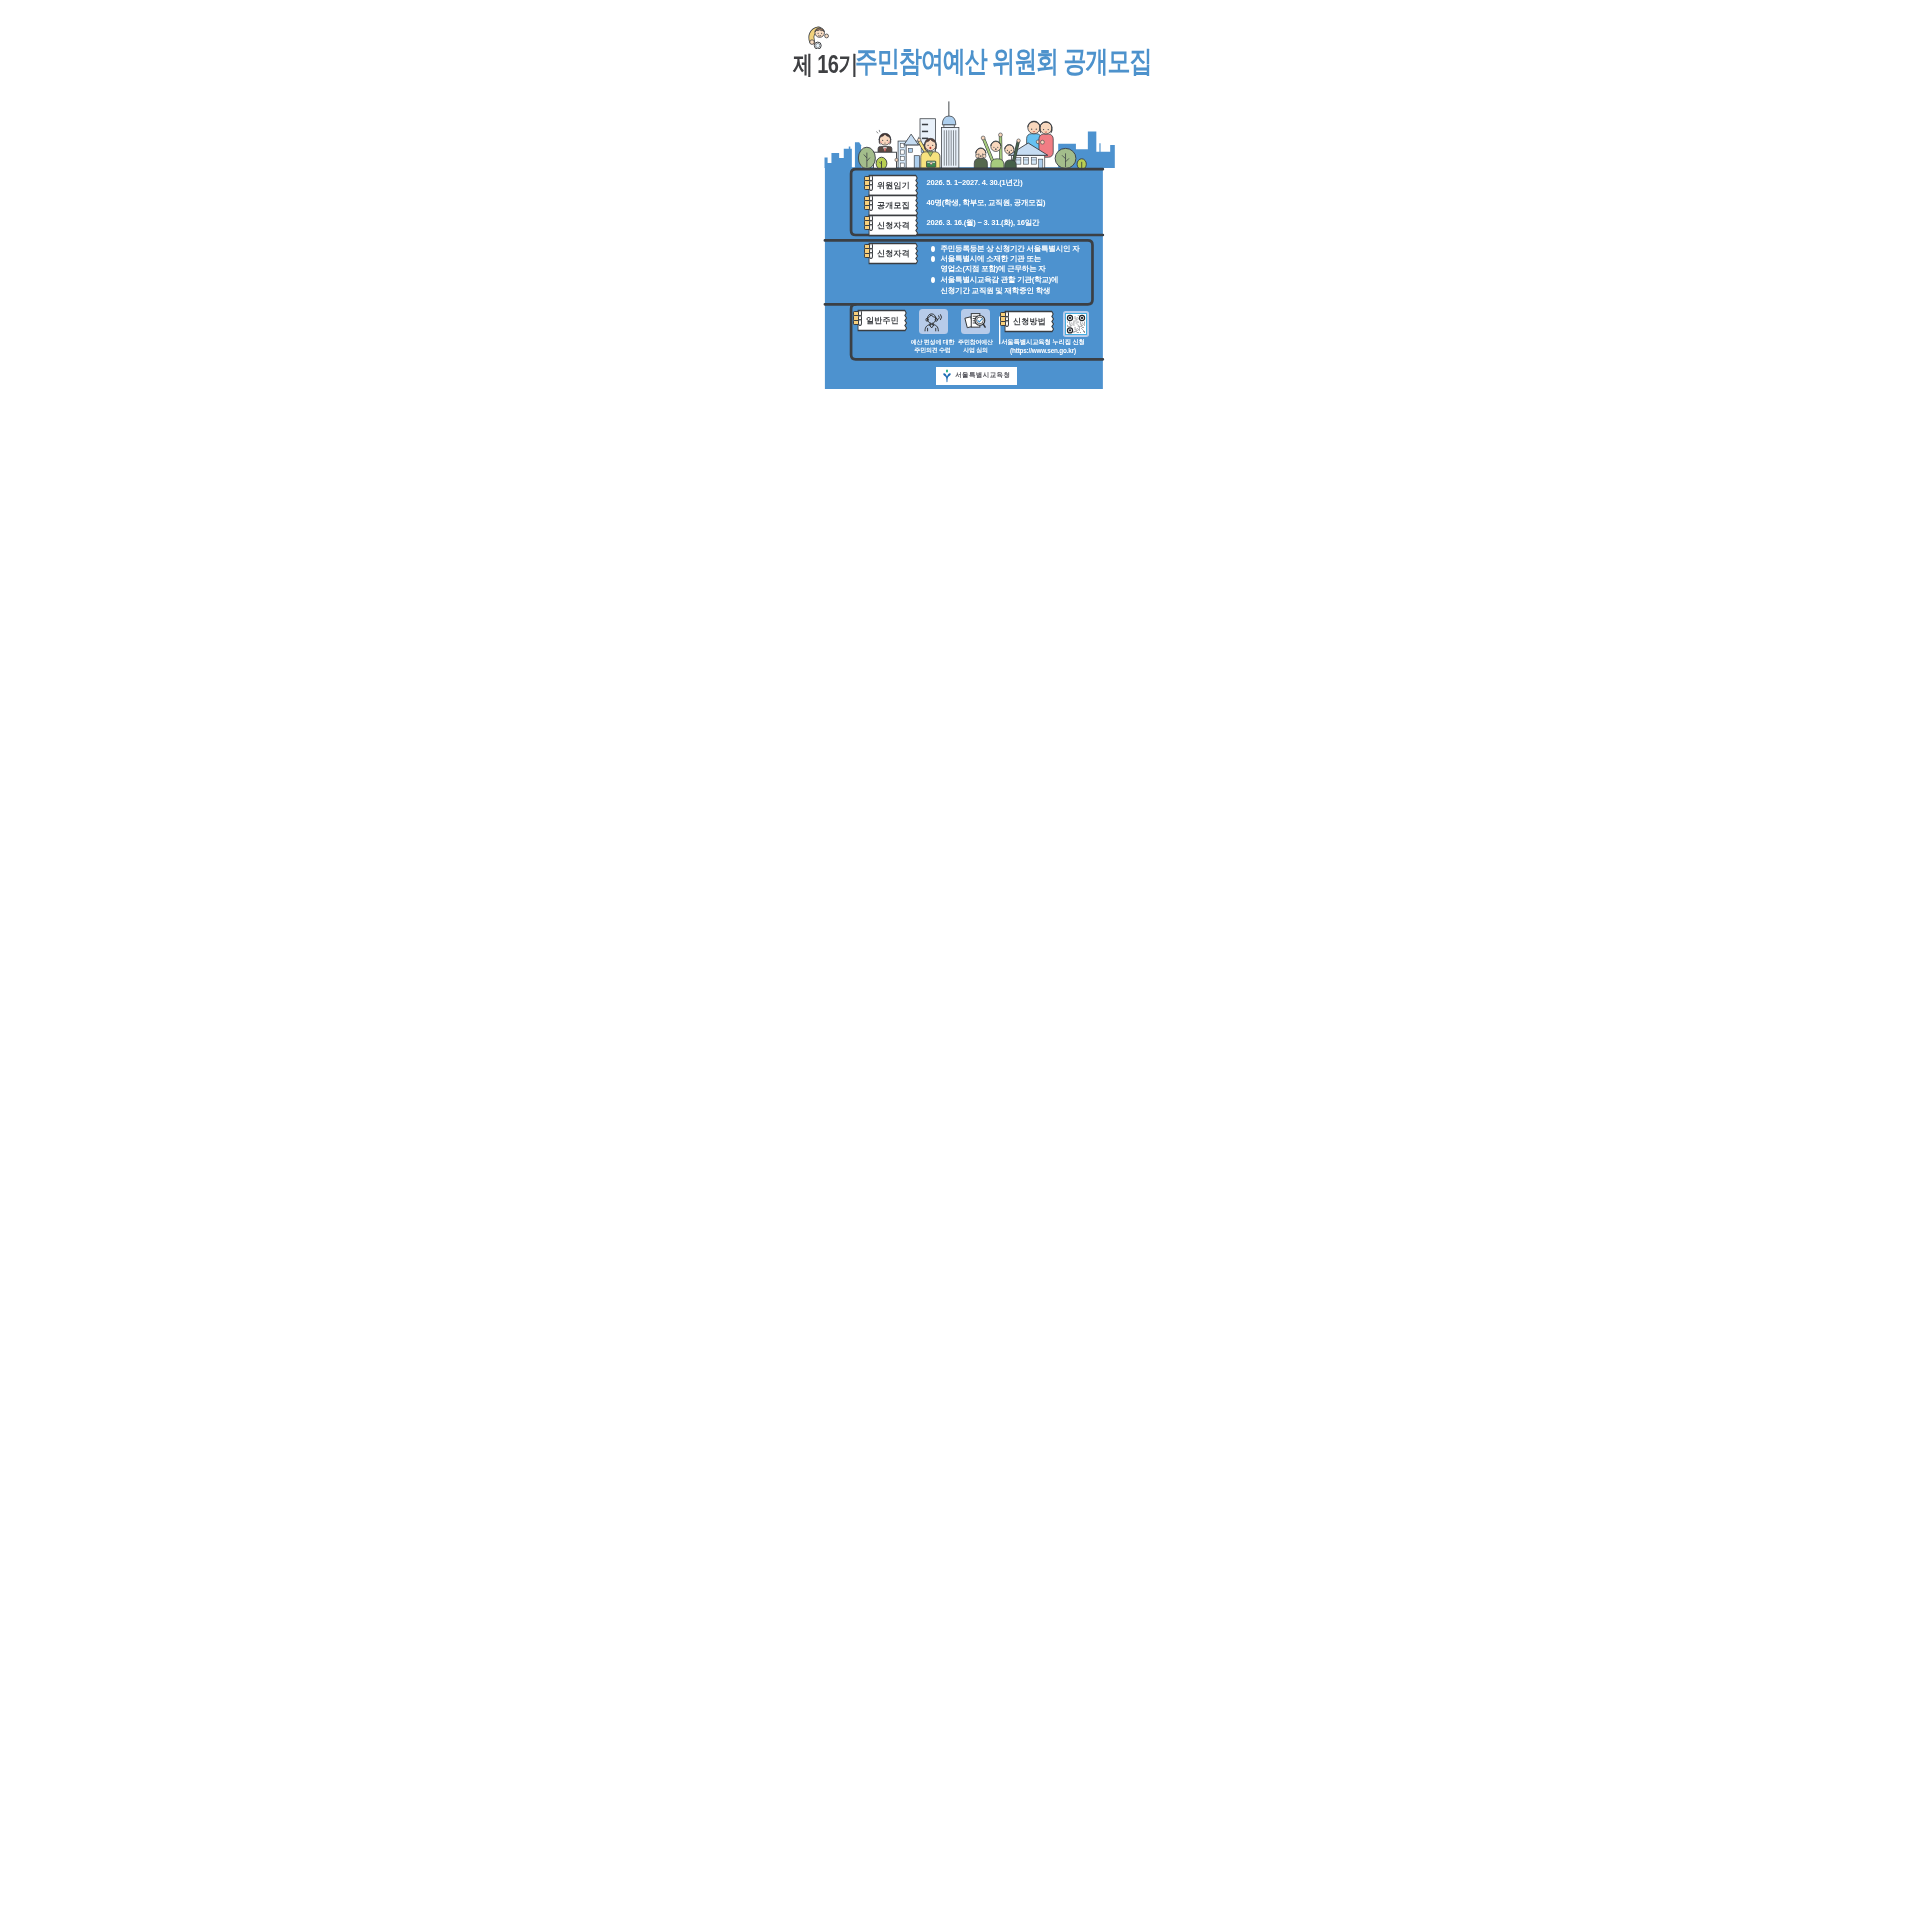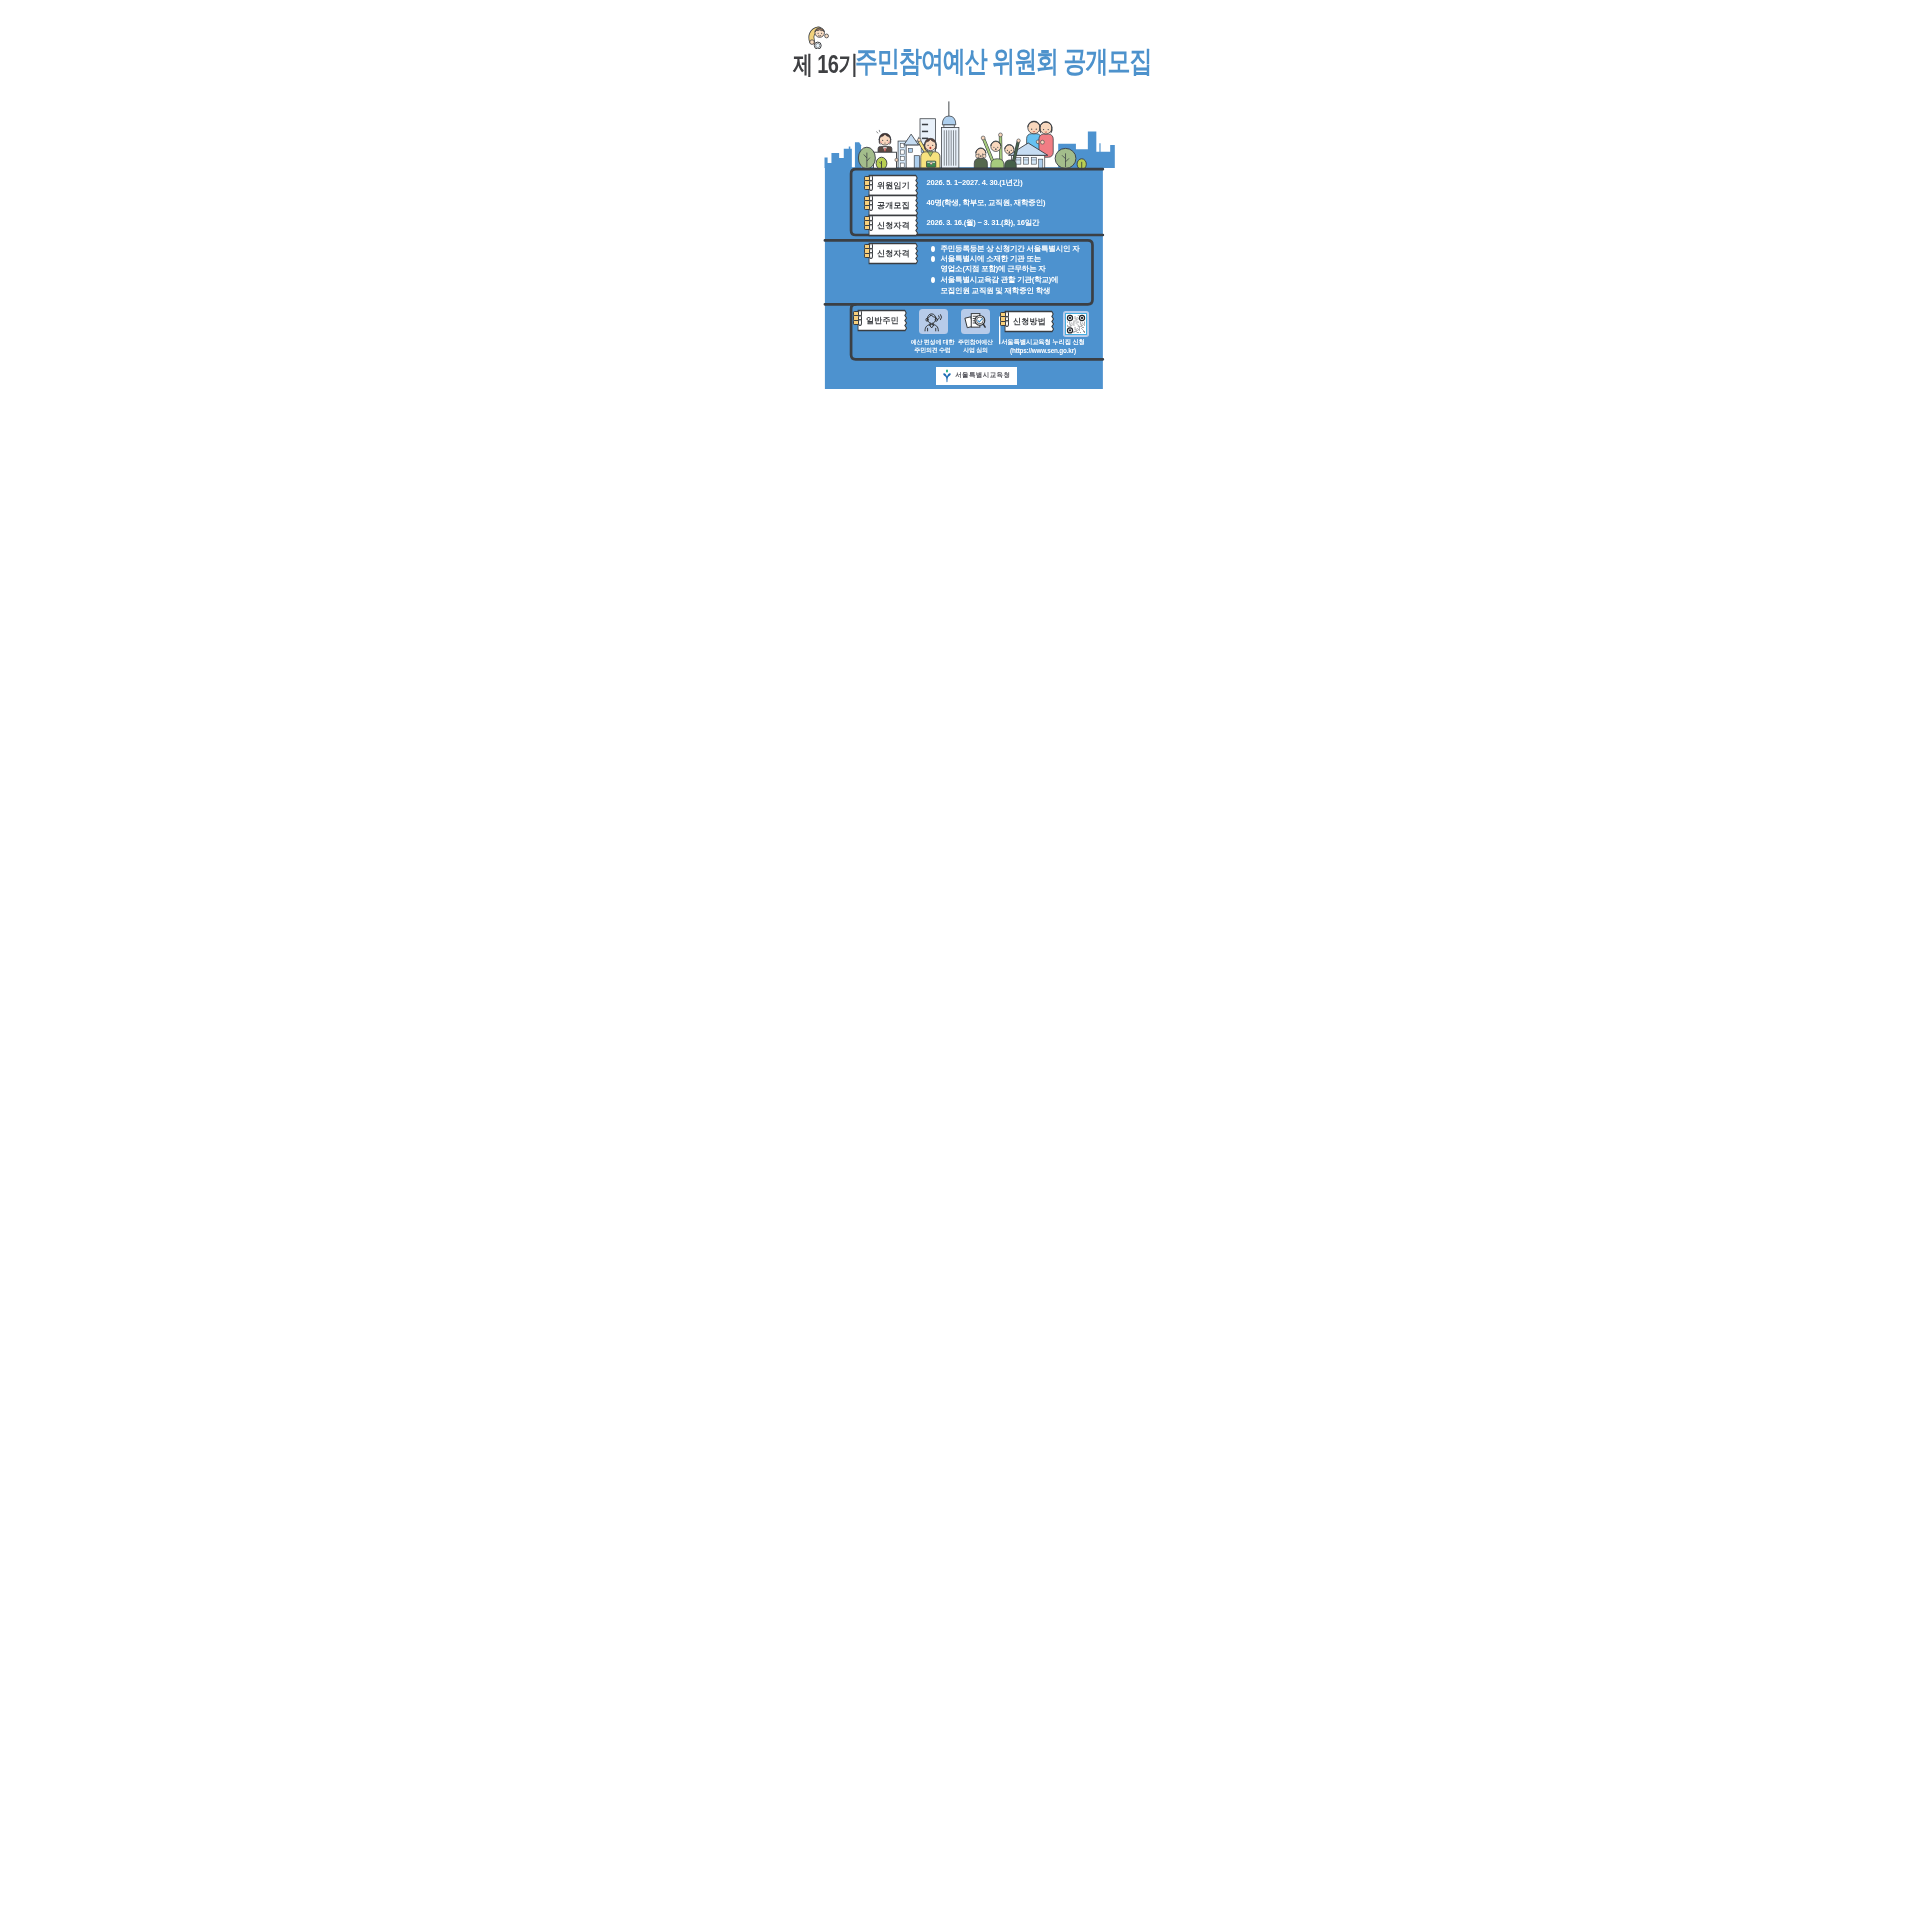--- a/index.html
+++ b/index.html
@@ -289,21 +289,21 @@
 
   <div class="note" style="left:97px;top:190px;">
     <span class="pin p1"></span>
     <span class="pin p2"></span>
     <span class="pin p3"></span>
     <svg class="paper" viewBox="0 0 150 46" preserveAspectRatio="none">
       <path d="M3,3 H138 L142,8 L138,13 L143,18 L138,23 L143,28 L138,33 L143,38 L139,43 H3 Z" fill="#ffffff" stroke="#3a3d41" stroke-width="2.6"></path>
     </svg>
     <div class="lbl">공개모집</div>
   </div>
-  <div class="row-val" style="top:190px;">40명(학생, 학부모, 교직원, 재학중인)</div>
+  <div class="row-val" style="top:190px;">40명(학생, 학부모, 교직원, 공개모집)</div>
 
   <div class="note" style="left:97px;top:210px;">
     <span class="pin p1"></span>
     <span class="pin p2"></span>
     <span class="pin p3"></span>
     <svg class="paper" viewBox="0 0 150 46" preserveAspectRatio="none">
       <path d="M3,3 H138 L142,8 L138,13 L143,18 L138,23 L143,28 L138,33 L143,38 L139,43 H3 Z" fill="#ffffff" stroke="#3a3d41" stroke-width="2.6"></path>
     </svg>
     <div class="lbl">신청자격</div>
   </div>
@@ -315,21 +315,21 @@
     <span class="pin p3"></span>
     <svg class="paper" viewBox="0 0 150 46" preserveAspectRatio="none">
       <path d="M3,3 H138 L142,8 L138,13 L143,18 L138,23 L143,28 L138,33 L143,38 L139,43 H3 Z" fill="#ffffff" stroke="#3a3d41" stroke-width="2.6"></path>
     </svg>
     <div class="lbl">신청자격</div>
   </div>
   <div class="bullet-line dot" style="top:240px;">주민등록등본 상 신청기간 서울특별시인 자</div>
   <div class="bullet-line dot" style="top:250px;">서울특별시에 소재한 기관 또는</div>
   <div class="bullet-line" style="top:260px;">영업소(지점 포함)에 근무하는 자</div>
   <div class="bullet-line dot" style="top:271px;">서울특별시교육감 관할 기관(학교)에</div>
-  <div class="bullet-line" style="top:282px;">모집인원 교직원 및 재학중인 학생</div>
+  <div class="bullet-line" style="top:282px;">신청기간 교직원 및 재학중인 학생</div>
 
   <div class="note" style="left:86px;top:305px;width:52px;">
     <span class="pin p1"></span>
     <span class="pin p2"></span>
     <span class="pin p3"></span>
     <svg class="paper" viewBox="0 0 150 46" preserveAspectRatio="none">
       <path d="M3,3 H138 L142,8 L138,13 L143,18 L138,23 L143,28 L138,33 L143,38 L139,43 H3 Z" fill="#ffffff" stroke="#3a3d41" stroke-width="2.6"></path>
     </svg>
     <div class="lbl">일반주민</div>
   </div>

